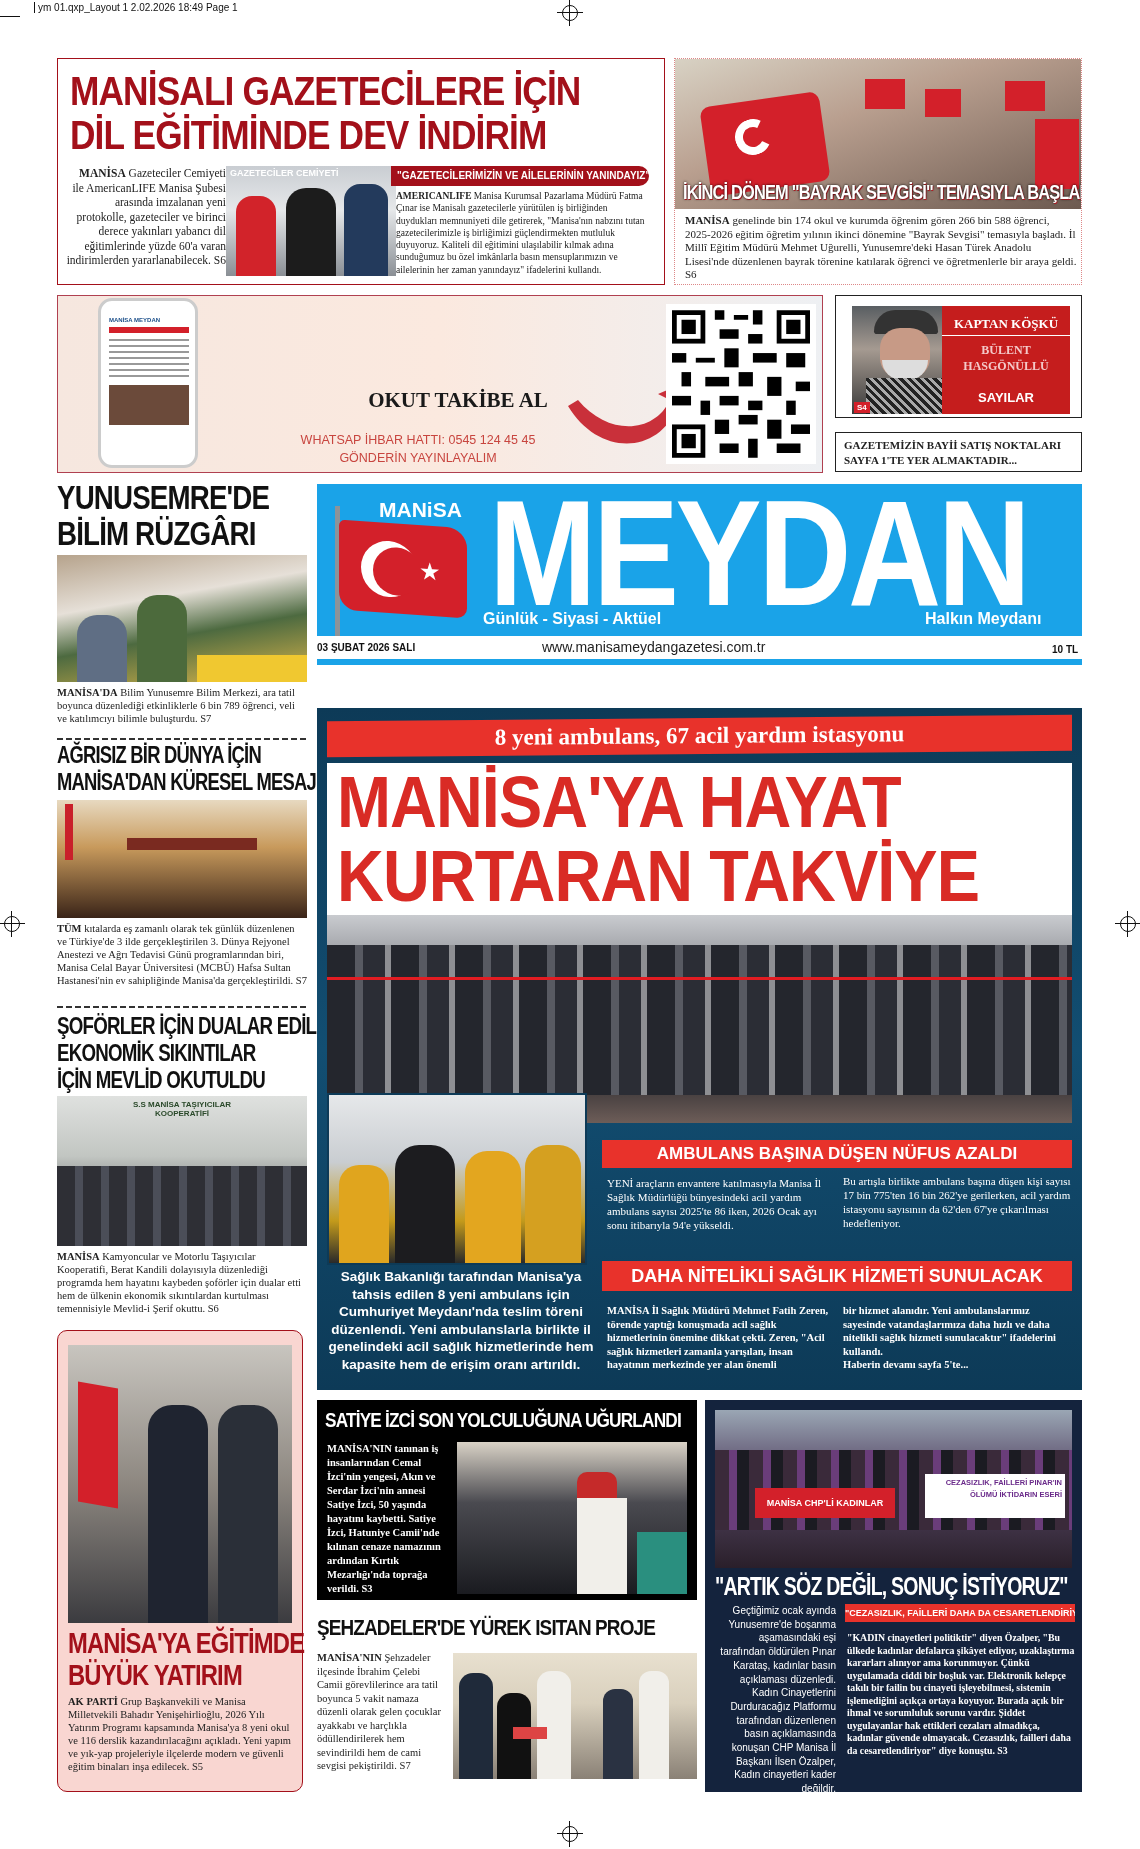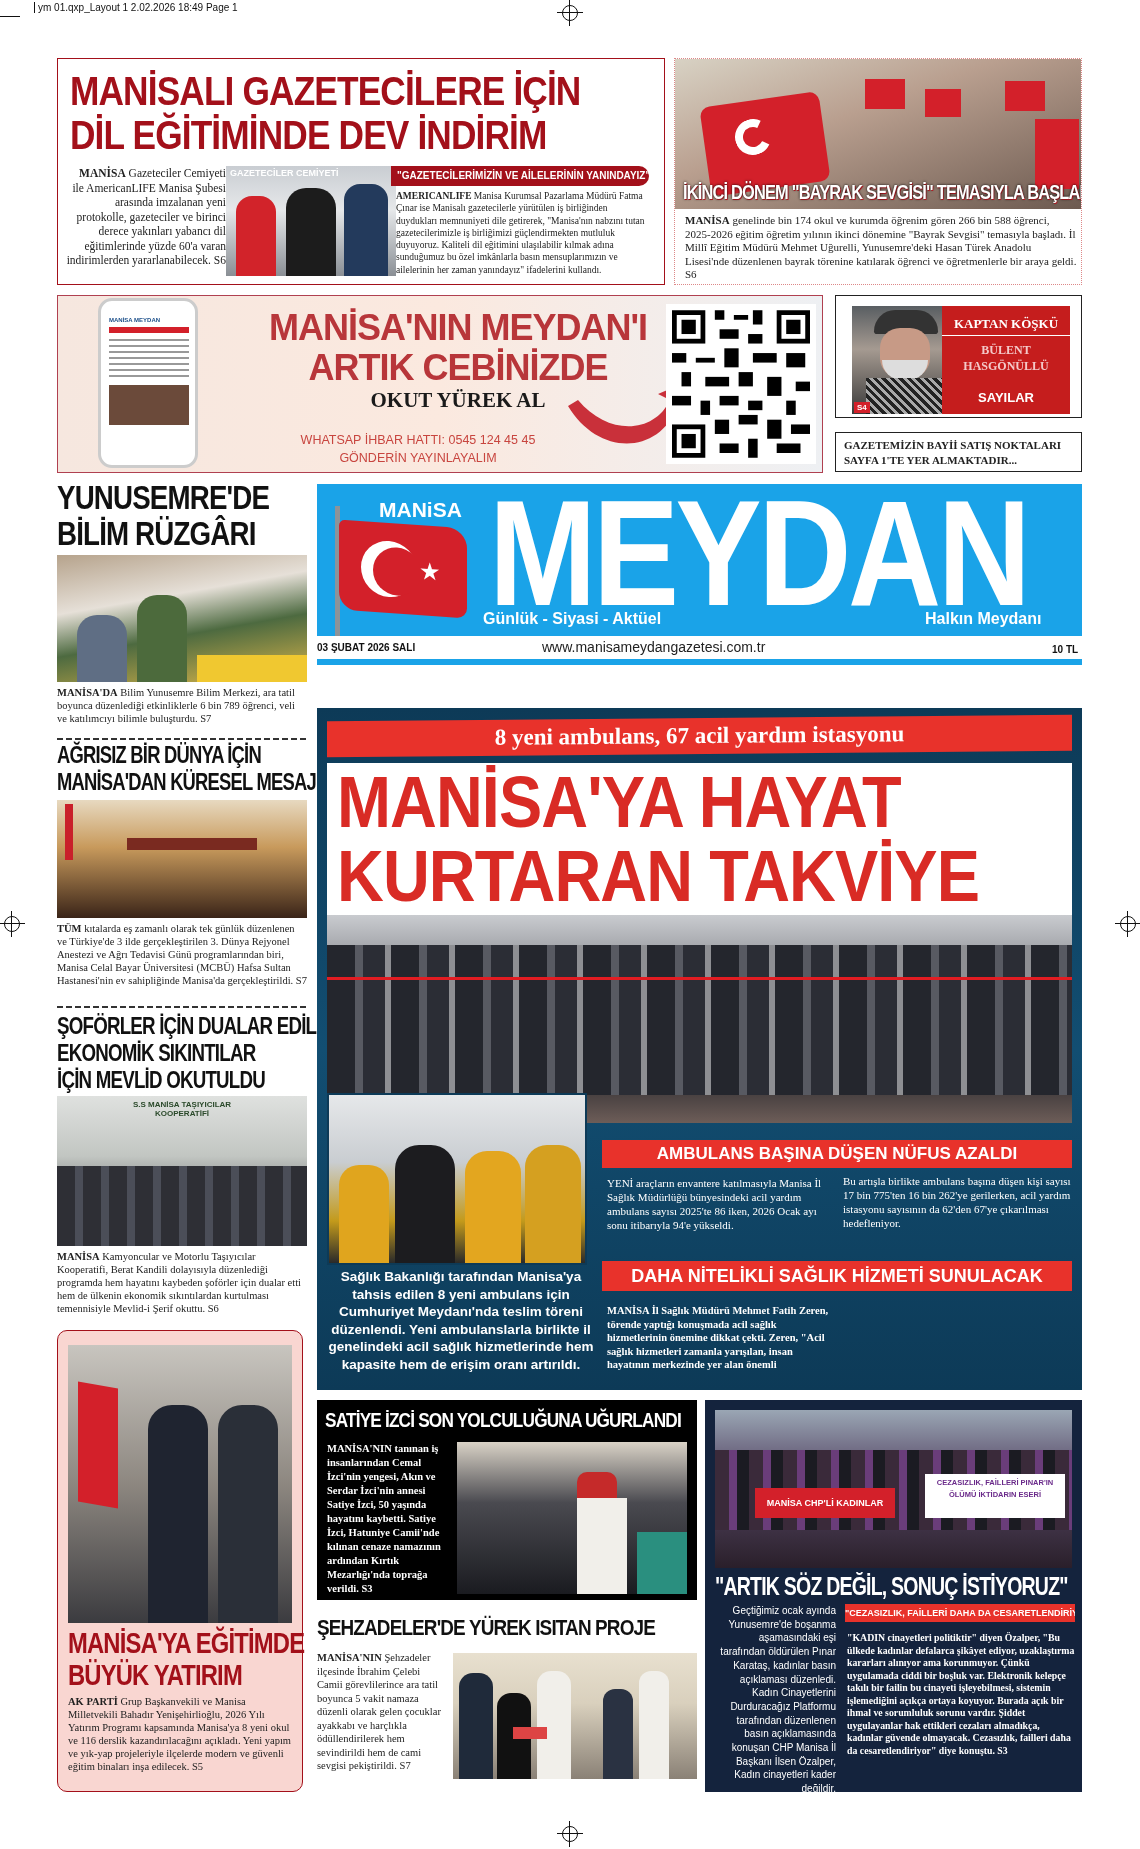--- a/index.html
+++ b/index.html
@@ -56,25 +56,21 @@
   <p class="abs body-txt" style="left:10px;top:155px;width:392px;font-size:11px;line-height:13.6px"><b>MANİSA</b><span> genelinde bin 174 okul ve kurumda öğrenim gören 266 bin 588 öğrenci, 2025-2026 eğitim öğretim yılının ikinci dönemine "Bayrak Sevgisi" temasıyla başladı. İl Millî Eğitim Müdürü Mehmet Uğurelli, Yunusemre'deki Hasan Türek Anadolu Lisesi'nde düzenlenen bayrak törenine katılarak öğrenci ve öğretmenlerle bir araya geldi. S6</span></p>
 </section>
 
 <section class="abs" style="left:57px;top:295px;width:766px;height:178px;border:1.5px solid #b04050;background:linear-gradient(90deg,#f6e7df 0%,#fbe9df 50%,#eef0f3 100%)">
   <div class="abs" style="left:40px;top:2px;width:100px;height:170px;border-radius:14px;background:#fff;border:3px solid #ccc">
     <div class="abs sans" style="left:8px;top:16px;font-size:6px;color:#1b4f8a;font-weight:bold">MANİSA MEYDAN</div>
     <div class="abs" style="left:8px;top:26px;width:80px;height:6px;background:#d3202a"></div>
     <div class="abs" style="left:8px;top:38px;width:80px;height:40px;background:repeating-linear-gradient(180deg,#999 0 2px,transparent 2px 6px)"></div>
     <div class="abs" style="left:8px;top:84px;width:80px;height:40px;background:#6b4a3a"></div>
   </div>
-  <div class="abs cond" style="left:140px;top:12px;width:520px;text-align:center;color:#b8363a;font-size:36px;line-height:40px">
-    <div>MANİSA'NIN MEYDAN'I</div>
-    <div>ARTIK CEBİNİZDE</div>
-  </div>
-  <div class="abs serif" style="left:200px;top:92px;width:400px;text-align:center;font-size:21px;font-weight:bold;color:#1a1a1a">OKUT YÜREK AL</div>
+  <div class="abs serif" style="left:200px;top:92px;width:400px;text-align:center;font-size:21px;font-weight:bold;color:#1a1a1a">OKUT TAKİBE AL</div>
   <div class="abs sans" style="left:160px;top:135px;width:400px;text-align:center;font-size:12.5px;font-weight:normal;color:#c8453f;line-height:18px">
     <div>WHATSAP İHBAR HATTI: 0545 124 45 45</div>
     <div>GÖNDERİN YAYINLAYALIM</div>
   </div>
   <svg class="abs" style="left:500px;top:80px" width="140" height="80" viewBox="0 0 140 80">
     <path d="M10 30 C 40 80, 100 80, 120 30 L 132 36 L 128 6 L 100 18 L 112 24 C 96 58, 50 60, 20 24 Z" fill="#c9303a"></path>
   </svg>
   <div class="abs" style="left:608px;top:8px;width:150px;height:160px;background:#fff;padding:6px">
     <svg width="138" height="148" viewBox="0 0 29 31">
       <rect x="0" y="0" width="7" height="7" fill="#000"></rect>
@@ -231,20 +227,21 @@
     <div class="abs" style="left:66px;top:50px;width:60px;height:122px;background:#1c1c1f;border-radius:24px 24px 0 0"></div>
     <div class="abs" style="left:136px;top:56px;width:56px;height:116px;background:#e3a61f;border-radius:22px 22px 0 0"></div>
     <div class="abs" style="left:196px;top:50px;width:56px;height:122px;background:#d5a020;border-radius:22px 22px 0 0"></div>
   </div>
   <p class="abs sans" style="left:10px;top:560px;width:268px;color:#fff;font-weight:bold;font-size:13.5px;line-height:17.5px;text-align:center">Sağlık Bakanlığı tarafından Manisa'ya tahsis edilen 8 yeni ambulans için Cumhuriyet Meydanı'nda teslim töreni düzenlendi. Yeni ambulanslarla birlikte il genelindeki acil sağlık hizmetlerinde hem kapasite hem de erişim oranı artırıldı.</p>
   <div class="abs redbar sans" style="left:285px;top:432px;width:470px;height:28px;font-size:17px;line-height:28px;text-align:center;font-weight:bold">AMBULANS BAŞINA DÜŞEN NÜFUS AZALDI</div>
   <p class="abs serif" style="left:290px;top:468px;width:230px;color:#fff;font-weight:normal;font-size:11px;line-height:14px"><span>YENİ</span><span> araçların envantere katılmasıyla Manisa İl Sağlık Müdürlüğü bünyesindeki acil yardım ambulans sayısı 2025'te 86 iken, 2026 Ocak ayı sonu itibarıyla 94'e yükseldi.</span></p>
   <p class="abs serif" style="left:526px;top:466px;width:230px;color:#fff;font-weight:normal;font-size:11px;line-height:14px">Bu artışla birlikte ambulans başına düşen kişi sayısı 17 bin 775'ten 16 bin 262'ye gerilerken, acil yardım istasyonu sayısının da 62'den 67'ye çıkarılması hedefleniyor.</p>
   <div class="abs redbar sans" style="left:285px;top:553px;width:470px;height:30px;font-size:18px;line-height:30px;text-align:center;font-weight:bold">DAHA NİTELİKLİ SAĞLIK HİZMETİ SUNULACAK</div>
   <p class="abs serif" style="left:290px;top:596px;width:230px;color:#fff;font-weight:bold;font-size:10.5px;line-height:13.6px"><span>MANİSA</span><span> İl Sağlık Müdürü Mehmet Fatih Zeren, törende yaptığı konuşmada acil sağlık hizmetlerinin önemine dikkat çekti. Zeren, "Acil sağlık hizmetleri zamanla yarışılan, insan hayatının merkezinde yer alan önemli</span></p>
+  <p class="abs serif" style="left:526px;top:596px;width:230px;color:#fff;font-weight:bold;font-size:10.5px;line-height:13.6px"><span>bir hizmet alanıdır. Yeni ambulanslarımız sayesinde vatandaşlarımıza daha hızlı ve daha nitelikli sağlık hizmeti sunulacaktır" ifadelerini kullandı.</span><br><span>Haberin devamı sayfa 5'te...</span></p>
 </section>
 
 <section class="abs" style="left:317px;top:1400px;width:380px;height:200px;background:#000">
   <div class="abs cond" style="left:8px;top:8px;font-size:21px;color:#fff;white-space:nowrap;transform:scaleX(0.82)">SATİYE İZCİ SON YOLCULUĞUNA UĞURLANDI</div>
   <p class="abs serif" style="left:10px;top:42px;width:128px;color:#fff;font-weight:bold;font-size:10.5px;line-height:14px"><span>MANİSA'NIN</span><span> tanınan iş insanlarından Cemal İzci'nin yengesi, Akın ve Serdar İzci'nin annesi Satiye İzci, 50 yaşında hayatını kaybetti. Satiye İzci, Hatuniye Camii'nde kılınan cenaze namazının ardından Kırtık Mezarlığı'nda toprağa verildi. S3</span></p>
   <div class="photo" style="left:140px;top:42px;width:230px;height:152px;background:linear-gradient(180deg,#d9d2c6 0%,#4a4a50 40%,#1a1b20 100%)">
     <div class="abs" style="left:120px;top:30px;width:40px;height:26px;background:#c52a2a;border-radius:10px 10px 0 0"></div>
     <div class="abs" style="left:120px;top:56px;width:50px;height:96px;background:#f1efea"></div>
     <div class="abs" style="left:180px;top:90px;width:50px;height:62px;background:#2a8f7f"></div>
   </div>
@@ -260,19 +257,19 @@
     <div class="abs" style="left:150px;top:36px;width:30px;height:90px;background:#2a3242;border-radius:12px 12px 0 0"></div>
     <div class="abs" style="left:186px;top:18px;width:30px;height:108px;background:#f1efea;border-radius:12px 12px 0 0"></div>
     <div class="abs" style="left:60px;top:74px;width:34px;height:12px;background:#d44"></div>
   </div>
 </section>
 
 <section class="abs" style="left:705px;top:1400px;width:377px;height:392px;background:#14233d">
   <div class="photo" style="left:10px;top:10px;width:357px;height:158px;background:linear-gradient(180deg,#9aa6b4 0%,#5a4c6a 40%,#2a1f2a 100%)">
     <div class="abs" style="left:0;top:40px;width:357px;height:80px;background:repeating-linear-gradient(90deg,#3a2a3a 0 14px,#6a3d7a 14px 22px,#1b1b22 22px 34px)"></div>
     <div class="abs sans" style="left:40px;top:78px;width:140px;height:30px;background:#d3202a;color:#fff;font-size:9px;font-weight:bold;text-align:center;line-height:30px">MANİSA CHP'Lİ KADINLAR</div>
-    <div class="abs sans" style="left:210px;top:64px;width:140px;height:44px;background:#fff;color:#6a2a8a;font-size:7.5px;font-weight:bold;text-align:center;padding:3px;line-height:12px">CEZASIZLIK, FAİLLERİ PINAR'IN ÖLÜMÜ İKTİDARIN ESERİ</div>
+    <div class="abs sans" style="left:210px;top:64px;width:140px;height:44px;background:#fff;color:#6a2a8a;font-size:7.5px;font-weight:bold;text-align:right;padding:3px;line-height:12px">CEZASIZLIK, FAİLLERİ PINAR'IN ÖLÜMÜ İKTİDARIN ESERİ</div>
   </div>
   <div class="abs cond" style="left:10px;top:172px;font-size:25px;color:#fff;white-space:nowrap;transform:scaleX(0.78)">"ARTIK SÖZ DEĞİL, SONUÇ İSTİYORUZ"</div>
   <p class="abs sans" style="left:6px;top:204px;width:125px;color:#fff;font-size:10px;line-height:13.7px;text-align:right">Geçtiğimiz ocak ayında Yunusemre'de boşanma aşamasındaki eşi tarafından öldürülen Pınar Karataş, kadınlar basın açıklaması düzenledi. Kadın Cinayetlerini Durduracağız Platformu tarafından düzenlenen basın açıklamasında konuşan CHP Manisa İl Başkanı İlsen Özalper, Kadın cinayetleri kader değildir.</p>
   <div class="abs redbar sans" style="left:140px;top:204px;width:230px;height:18px;font-size:9px;line-height:18px;text-align:center;font-weight:bold;white-space:nowrap;overflow:hidden">"CEZASIZLIK, FAİLLERİ DAHA DA CESARETLENDİRİYOR"</div>
   <p class="abs serif" style="left:142px;top:232px;width:228px;color:#fff;font-weight:bold;font-size:9.8px;line-height:12.5px">"KADIN cinayetleri politiktir" diyen Özalper, "Bu ülkede kadınlar defalarca şikâyet ediyor, uzaklaştırma kararları alınıyor ama korunmuyor. Çünkü uygulamada ciddi bir boşluk var. Elektronik kelepçe takılı bir failin bu cinayeti işleyebilmesi, sistemin işlemediğini açıkça ortaya koyuyor. Burada açık bir ihmal ve sorumluluk sorunu vardır. Şiddet uygulayanlar hak ettikleri cezaları almadıkça, kadınlar güvende olmayacak. Cezasızlık, failleri daha da cesaretlendiriyor" diye konuştu. S3</p>
 </section>
 
 </body></html>

